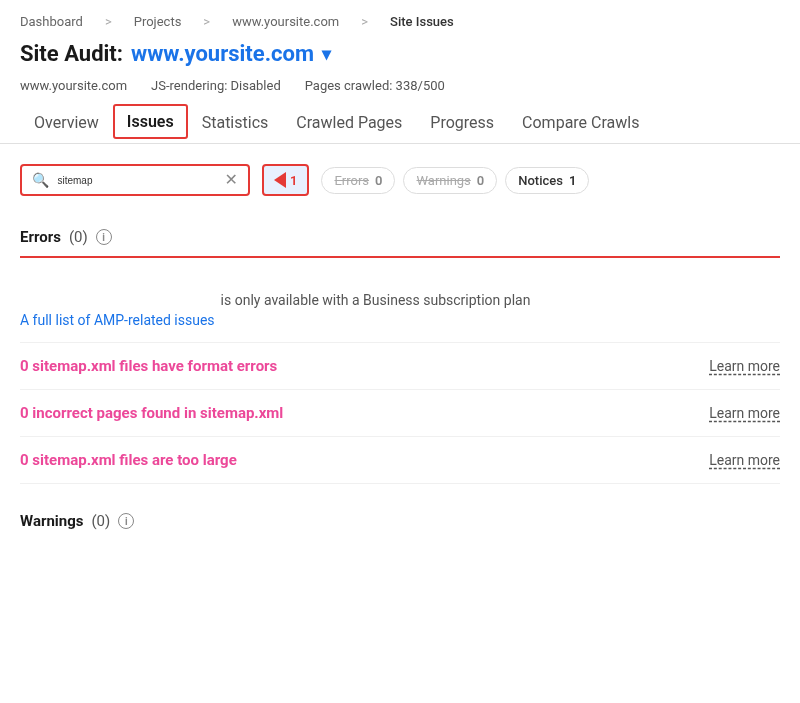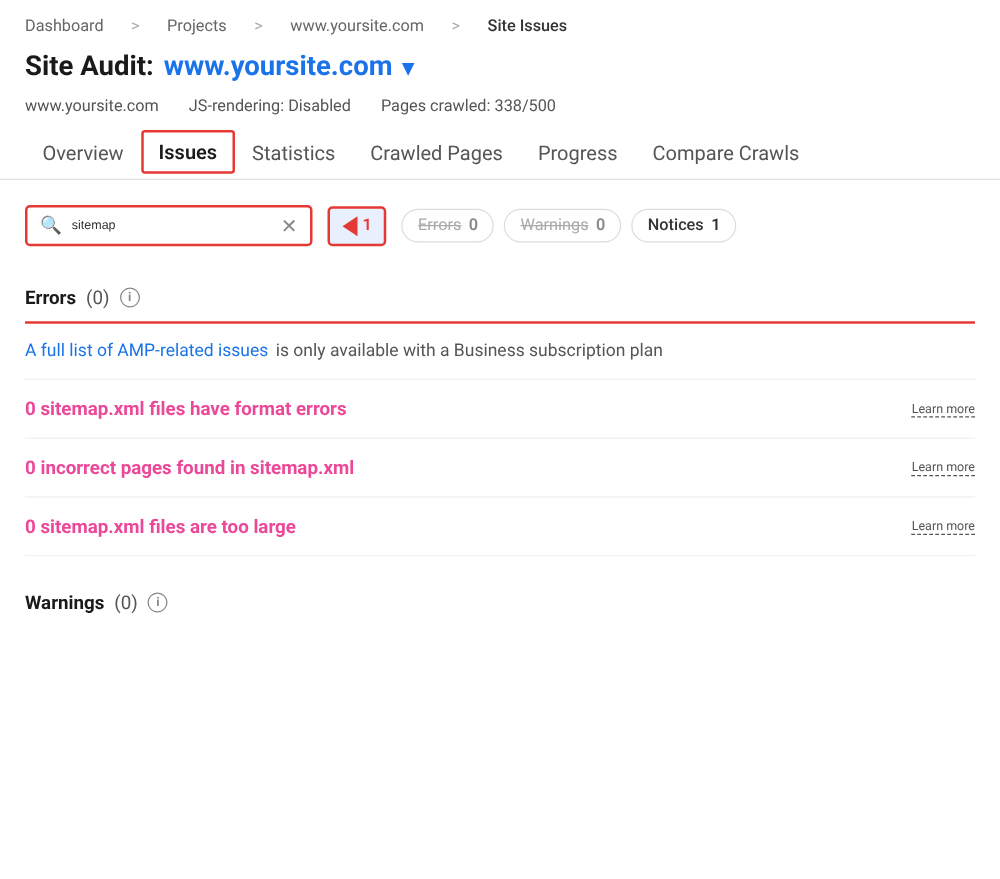--- a/index.html
+++ b/index.html
@@ -210,41 +210,42 @@
     .issue-row:last-child {
       border-bottom: none;
     }
     .issue-text {
       font-size: 15px;
       color: #ec4899;
       flex: 1;
       font-weight: bold;
     }
     .learn-more {
-      font-size: 10px;
+      font-size: 14px;
       color: #555;
       text-decoration: underline;
       text-decoration-style: dashed;
       text-underline-offset: 3px;
       cursor: pointer;
       white-space: nowrap;
     }
 
     .amp-notice-row {
       display: flex;
       align-items: center;
       padding: 14px 0;
       font-size: 14px;
       color: #555;
       border-bottom: 1px solid #f0f0f0;
       gap: 6px;
     }
     .amp-link {
       color: #1a73e8;
       cursor: pointer;
+      margin-top: 40px;
     }
 
     .warnings-section {
       padding: 16px 0 8px 0;
     }
   </style>
 </head>
 <body>
 
 <div class="breadcrumb-bar">

